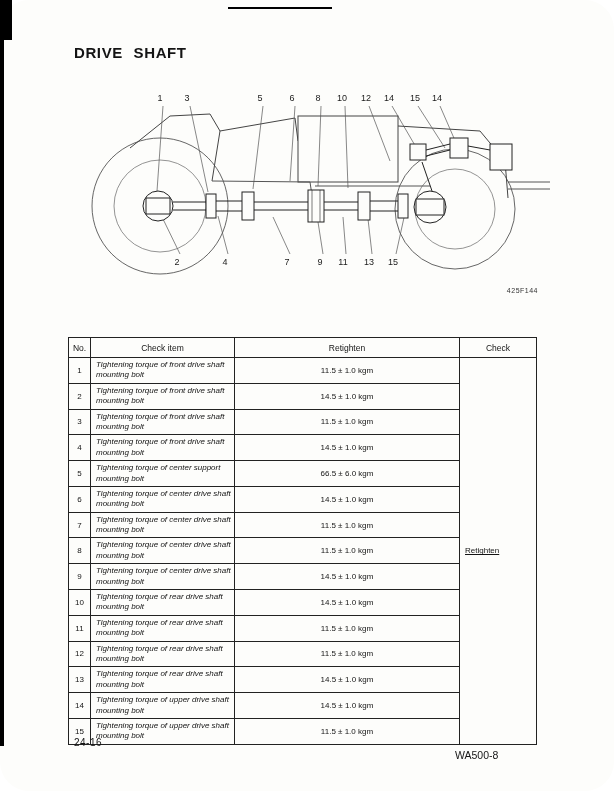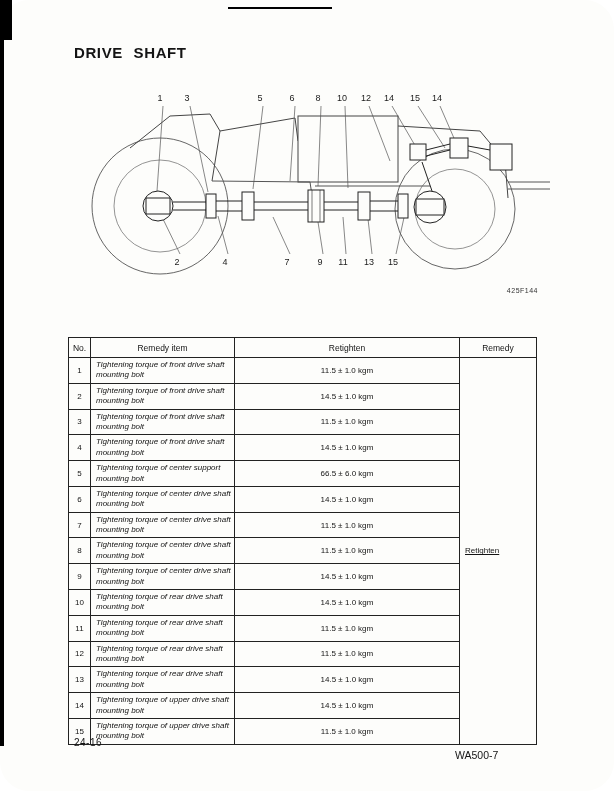--- a/index.html
+++ b/index.html
@@ -157,23 +157,23 @@
   <table class="check">
     <colgroup>
       <col style="width:22px">
         <col style="width:144px">
         <col style="width:225px">
         <col style="width:77px">
     </colgroup>
     <thead>
       <tr>
         <th>No.</th>
-        <th>Remedy item</th>
+        <th>Check item</th>
         <th>Retighten</th>
-        <th>Remedy</th>
+        <th>Check</th>
       </tr>
     </thead>
     <tbody id="table-body">
         <tr class="data-row">
           <td class="c-no">1</td>
           <td class="c-item">Tightening torque of front drive shaft mounting bolt</td>
           <td class="c-crit">11.5 ± 1.0 kgm</td>
           <td class="c-remedy" rowspan="15">Retighten</td>
         </tr>
         <tr class="data-row">
@@ -243,15 +243,15 @@
         </tr>
         <tr class="data-row">
           <td class="c-no">15</td>
           <td class="c-item">Tightening torque of upper drive shaft mounting bolt</td>
           <td class="c-crit">11.5 ± 1.0 kgm</td>
         </tr>
       </tbody>
   </table>
 
   <div class="footer-left">24-16</div>
-  <div class="footer-right">WA500-7</div>
+  <div class="footer-right">WA500-8</div>
 
 </div>
 
 </body></html>

